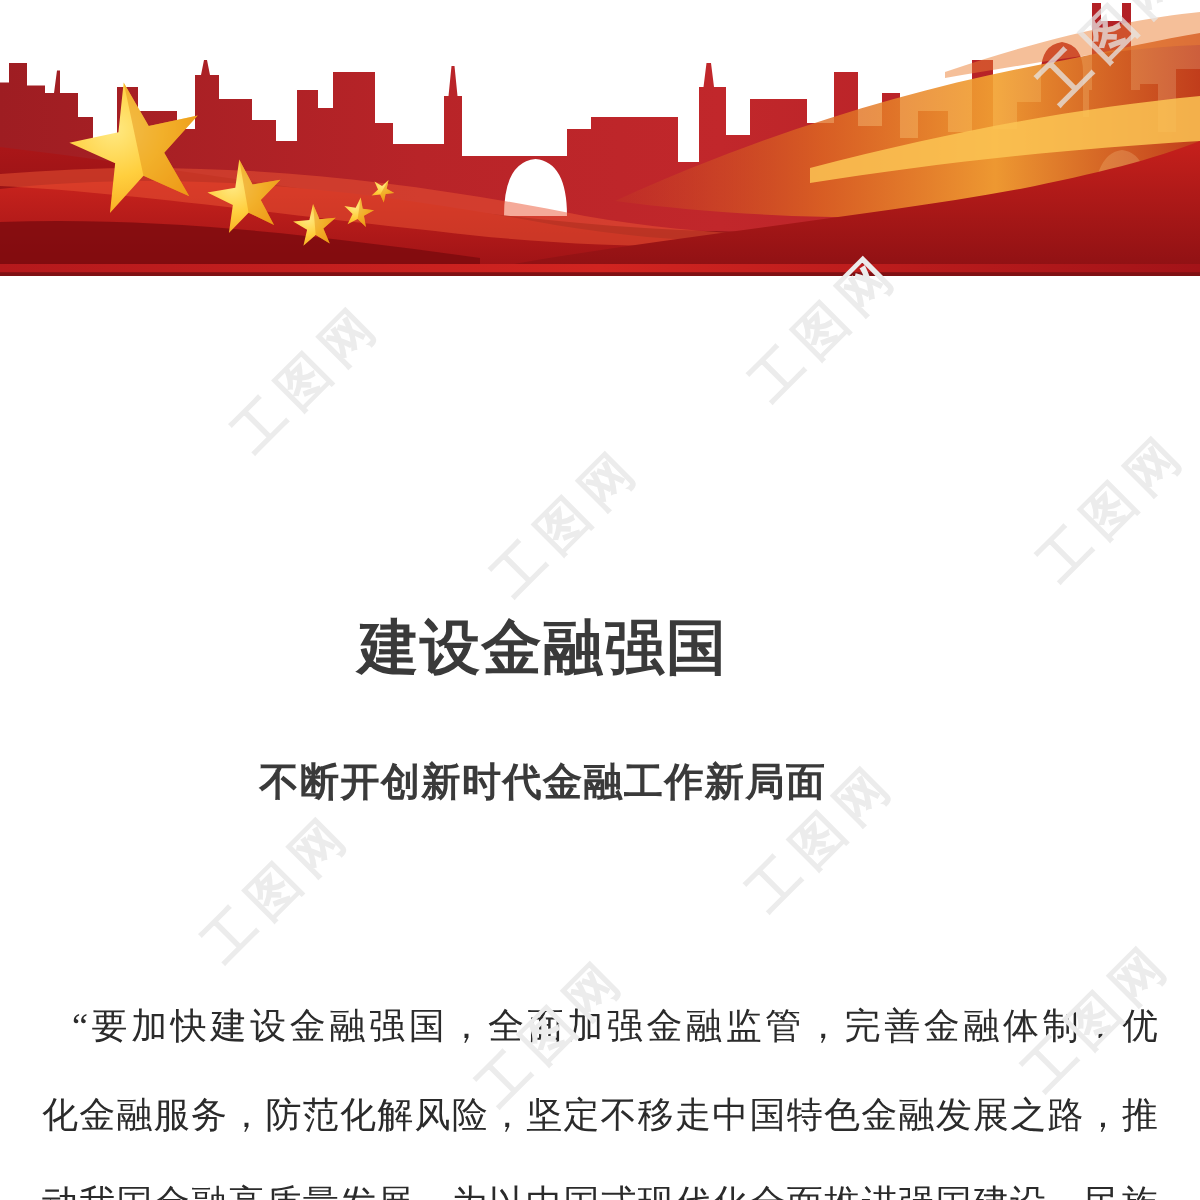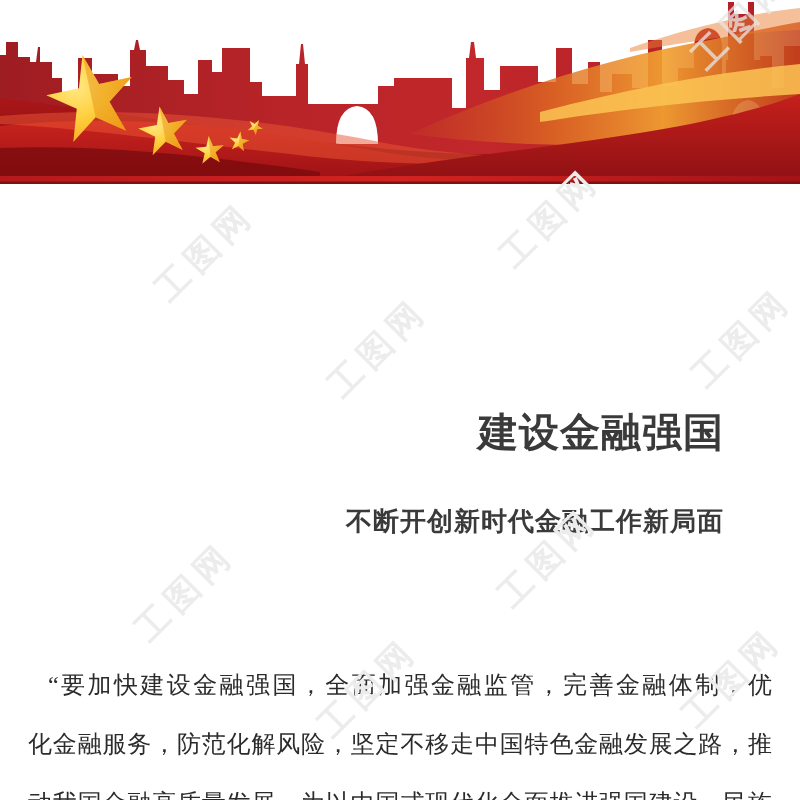--- a/index.html
+++ b/index.html
@@ -28,21 +28,21 @@
   .wm:nth-child(3){left:550px;top:218px;}
   .wm:nth-child(4){left:378px;top:348px;}
   .wm:nth-child(5){left:742px;top:338px;}
   .wm:nth-child(6){left:185px;top:592px;}
   .wm:nth-child(7){left:548px;top:558px;}
   .wm:nth-child(8){left:368px;top:688px;}
   .wm:nth-child(9){left:732px;top:678px;}
 
   
   .title-line{
-    position:absolute;left:0;width:724px;text-align:right;
+    position:absolute;left:0;width:724px;text-align:center;
     font-weight:bold;color:#3a3a3a;letter-spacing:1px;
     font-family:"Liberation Sans",sans-serif;
     z-index:10;
   }
   .title-1{top:408px;font-size:40px;line-height:48px;}
   .title-2{top:497px;font-size:26px;line-height:48px;}
 
   
   .body-text{
     position:absolute;top:656px;left:28px;width:744px;z-index:10;

